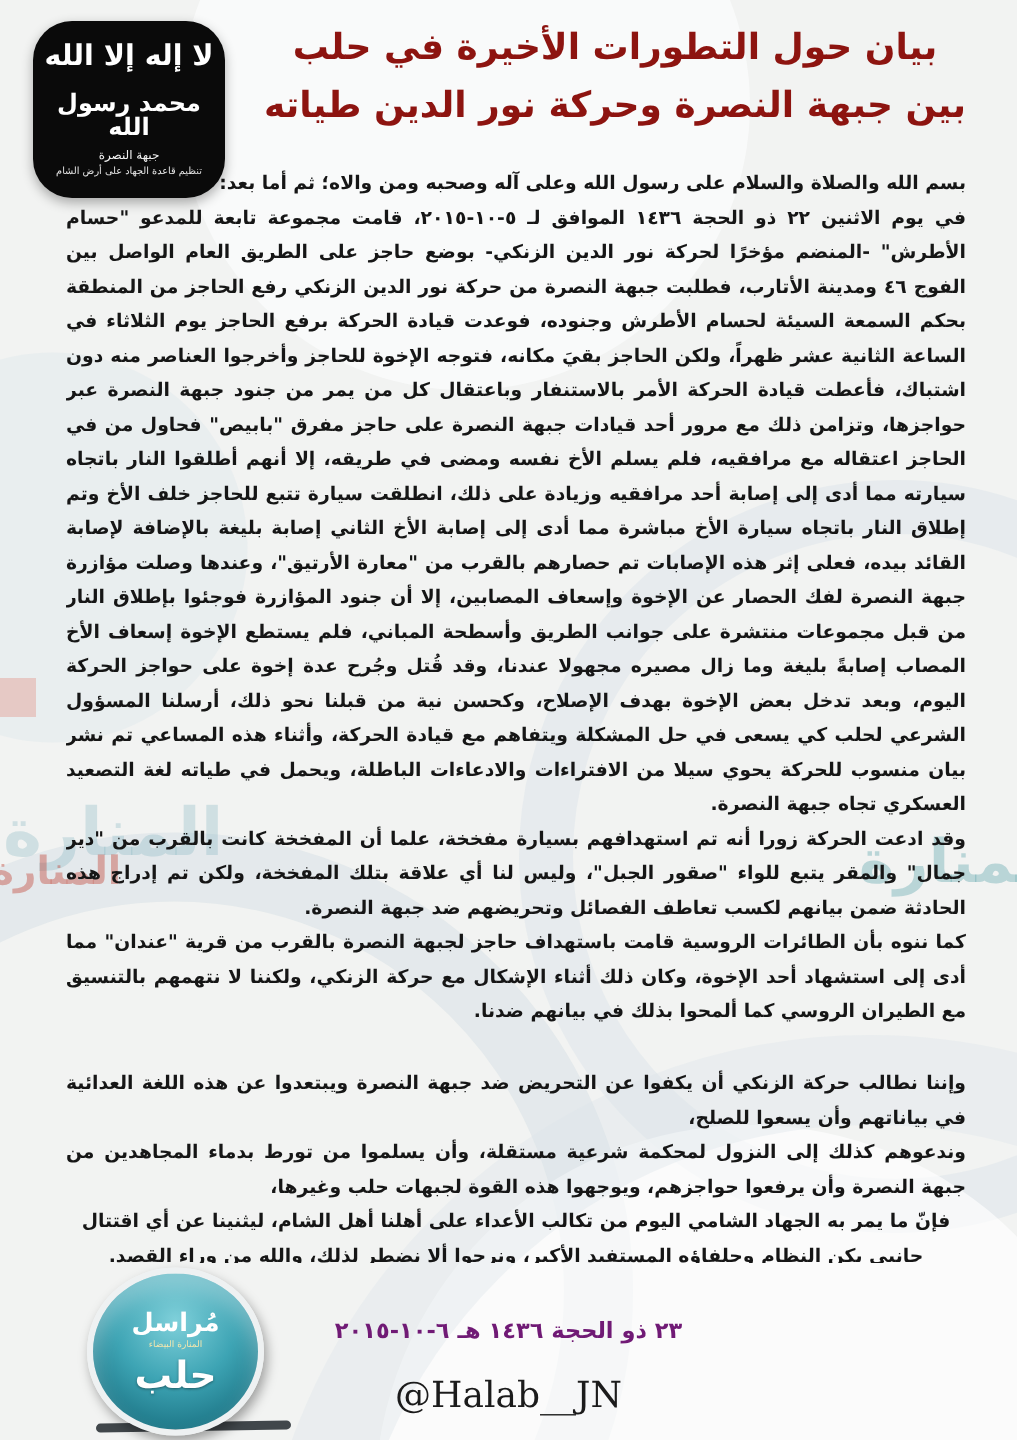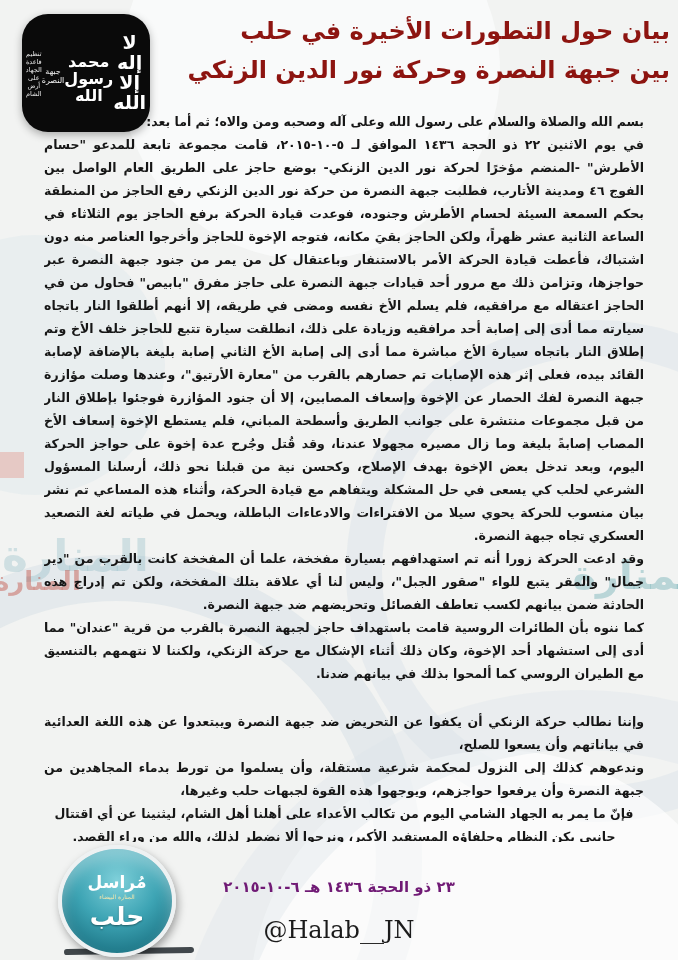--- a/index.html
+++ b/index.html
@@ -23,30 +23,30 @@
   .pinkchip{position:absolute;left:0;top:452px;width:24px;height:26px;background:rgba(225,125,110,.32);}
   .wm{position:absolute;font-weight:bold;white-space:nowrap;}
   .wm-teal-big{left:2px;top:530px;font-size:44px;color:rgba(126,178,189,.30);}
   .wm-red{left:-6px;top:566px;font-size:26px;color:rgba(192,70,55,.42);}
   .wm-teal-right{right:-28px;top:552px;font-size:40px;color:rgba(70,152,162,.33);}
   
   .flag{
     position:absolute;z-index:2;left:22px;top:14px;
     width:128px;height:118px;background:#0a0a0a;border-radius:26px;
     box-shadow:0 3px 8px rgba(0,0,0,.30);
-    display:flex;flex-direction:row;align-items:center;justify-content:center;
+    display:flex;flex-direction:column;align-items:center;justify-content:center;
     color:#fff;text-align:center;padding:4px 6px;box-sizing:border-box;
   }
   .flag .sh1{font-size:19px;font-weight:bold;line-height:1.05;}
   .flag .sh2{font-size:16px;font-weight:bold;line-height:1.05;margin-top:13px;}
   .flag .org1{font-size:8px;margin-top:5px;opacity:.95;}
   .flag .org2{font-size:6.5px;margin-top:2px;opacity:.9;}
   .title{
     position:absolute;z-index:1;top:12px;left:150px;right:8px;
-    text-align:right;color:#8d1410;font-weight:bold;
+    text-align:center;color:#8d1410;font-weight:bold;
     font-size:24px;line-height:39px;
   }
   
   .bodytext{
     position:absolute;z-index:1;top:110px;right:34px;left:44px;height:732px;
     overflow:hidden;
     color:#161616;font-size:12.5px;font-weight:bold;line-height:23px;
   }
   .bodytext p{margin:0;}
   .p-right{text-align:right;}
@@ -100,21 +100,21 @@
 
   <div class="flag">
     <div class="sh1">لا إله إلا الله</div>
     <div class="sh2">محمد رسول الله</div>
     <div class="org1">جبهة النصرة</div>
     <div class="org2">تنظيم قاعدة الجهاد على أرض الشام</div>
   </div>
 
   <div class="title">
     <div>بيان حول التطورات الأخيرة في حلب</div>
-    <div>بين جبهة النصرة وحركة نور الدين الزنكي</div>
+    <div>بين جبهة النصرة وحركة نور الدين طياته</div>
   </div>
 
   <div class="bodytext">
     <p class="p-right">بسم الله والصلاة والسلام على رسول الله وعلى آله وصحبه ومن والاه؛ ثم أما بعد:</p>
     <p class="p-just">في يوم الاثنين ٢٢ ذو الحجة ١٤٣٦ الموافق لـ ٥-١٠-٢٠١٥، قامت مجموعة تابعة للمدعو "حسام الأطرش" -المنضم مؤخرًا لحركة نور الدين الزنكي- بوضع حاجز على الطريق العام الواصل بين الفوج ٤٦ ومدينة الأتارب، فطلبت جبهة النصرة من حركة نور الدين الزنكي رفع الحاجز من المنطقة بحكم السمعة السيئة لحسام الأطرش وجنوده، فوعدت قيادة الحركة برفع الحاجز يوم الثلاثاء في الساعة الثانية عشر ظهراً، ولكن الحاجز بقيَ مكانه، فتوجه الإخوة للحاجز وأخرجوا العناصر منه دون اشتباك، فأعطت قيادة الحركة الأمر بالاستنفار وباعتقال كل من يمر من جنود جبهة النصرة عبر حواجزها، وتزامن ذلك مع مرور أحد قيادات جبهة النصرة على حاجز مفرق "بابيص" فحاول من في الحاجز اعتقاله مع مرافقيه، فلم يسلم الأخ نفسه ومضى في طريقه، إلا أنهم أطلقوا النار باتجاه سيارته مما أدى إلى إصابة أحد مرافقيه وزيادة على ذلك، انطلقت سيارة تتبع للحاجز خلف الأخ وتم إطلاق النار باتجاه سيارة الأخ مباشرة مما أدى إلى إصابة الأخ الثاني إصابة بليغة بالإضافة لإصابة القائد بيده، فعلى إثر هذه الإصابات تم حصارهم بالقرب من "معارة الأرتيق"، وعندها وصلت مؤازرة جبهة النصرة لفك الحصار عن الإخوة وإسعاف المصابين، إلا أن جنود المؤازرة فوجئوا بإطلاق النار من قبل مجموعات منتشرة على جوانب الطريق وأسطحة المباني، فلم يستطع الإخوة إسعاف الأخ المصاب إصابةً بليغة وما زال مصيره مجهولا عندنا، وقد قُتل وجُرح عدة إخوة على حواجز الحركة اليوم، وبعد تدخل بعض الإخوة بهدف الإصلاح، وكحسن نية من قبلنا نحو ذلك، أرسلنا المسؤول الشرعي لحلب كي يسعى في حل المشكلة ويتفاهم مع قيادة الحركة، وأثناء هذه المساعي تم نشر بيان منسوب للحركة يحوي سيلا من الافتراءات والادعاءات الباطلة، ويحمل في طياته لغة التصعيد العسكري تجاه جبهة النصرة.</p>
     <p class="p-just">وقد ادعت الحركة زورا أنه تم استهدافهم بسيارة مفخخة، علما أن المفخخة كانت بالقرب من "دير جمال" والمقر يتبع للواء "صقور الجبل"، وليس لنا أي علاقة بتلك المفخخة، ولكن تم إدراج هذه الحادثة ضمن بيانهم لكسب تعاطف الفصائل وتحريضهم ضد جبهة النصرة.</p>
     <p class="p-just">كما ننوه بأن الطائرات الروسية قامت باستهداف حاجز لجبهة النصرة بالقرب من قرية "عندان" مما أدى إلى استشهاد أحد الإخوة، وكان ذلك أثناء الإشكال مع حركة الزنكي، ولكننا لا نتهمهم بالتنسيق مع الطيران الروسي كما ألمحوا بذلك في بيانهم ضدنا.</p>
     <p class="p-just gap-top">وإننا نطالب حركة الزنكي أن يكفوا عن التحريض ضد جبهة النصرة ويبتعدوا عن هذه اللغة العدائية في بياناتهم وأن يسعوا للصلح،</p>
     <p class="p-just">وندعوهم كذلك إلى النزول لمحكمة شرعية مستقلة، وأن يسلموا من تورط بدماء المجاهدين من جبهة النصرة وأن يرفعوا حواجزهم، ويوجهوا هذه القوة لجبهات حلب وغيرها،</p>
     <p class="p-center">فإنّ ما يمر به الجهاد الشامي اليوم من تكالب الأعداء على أهلنا أهل الشام، ليثنينا عن أي اقتتال جانبي يكن النظام وحلفاؤه المستفيد الأكبر، ونرجوا ألا نضطر لذلك، والله من وراء القصد.</p>

